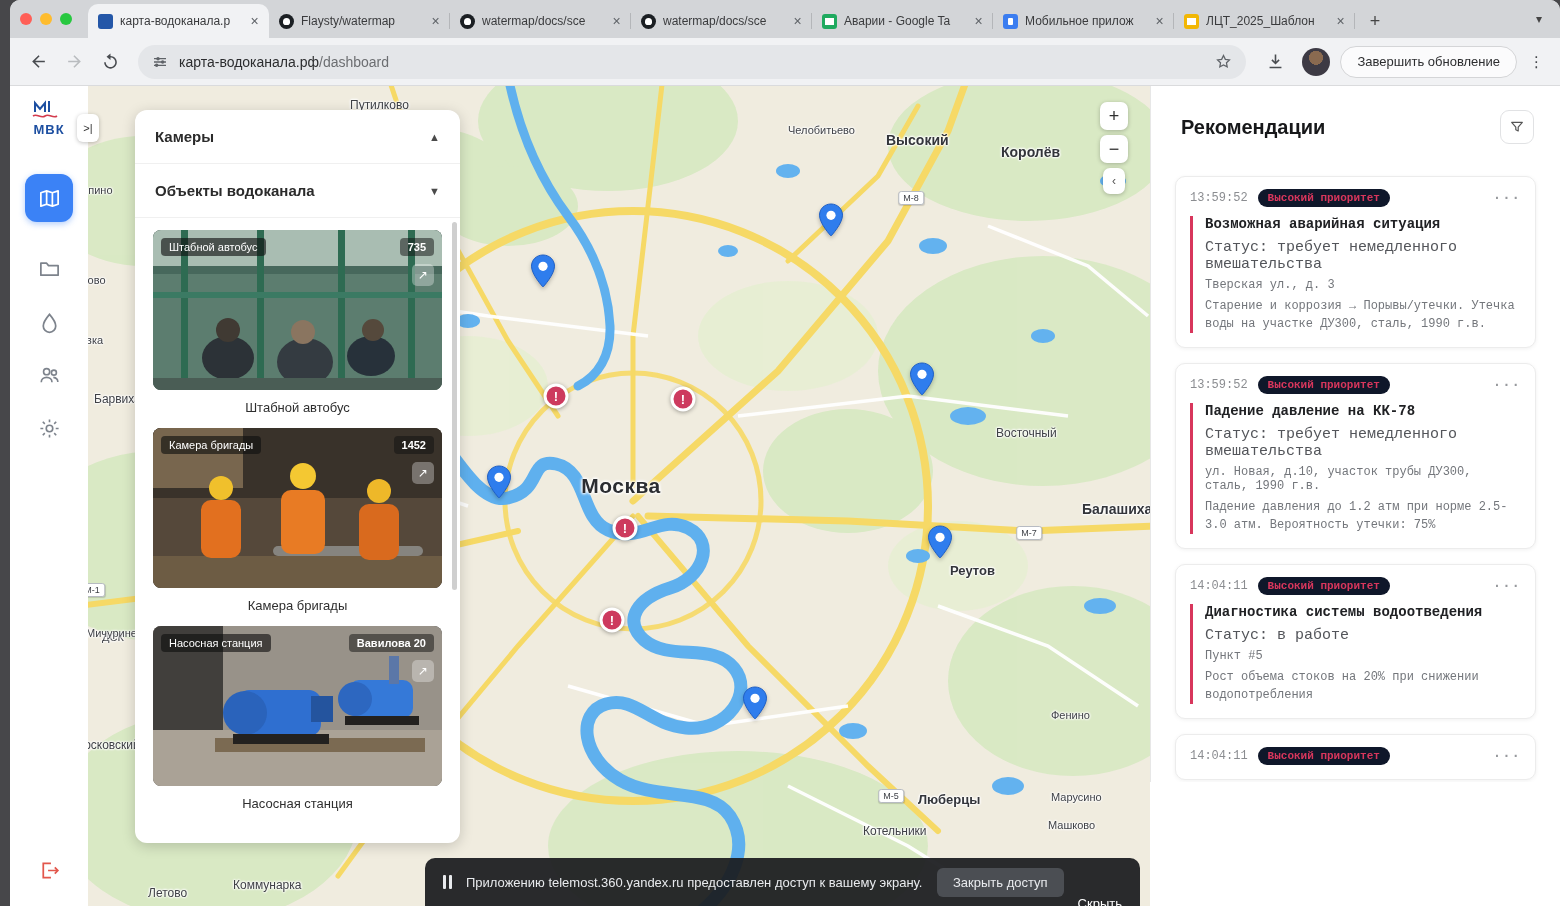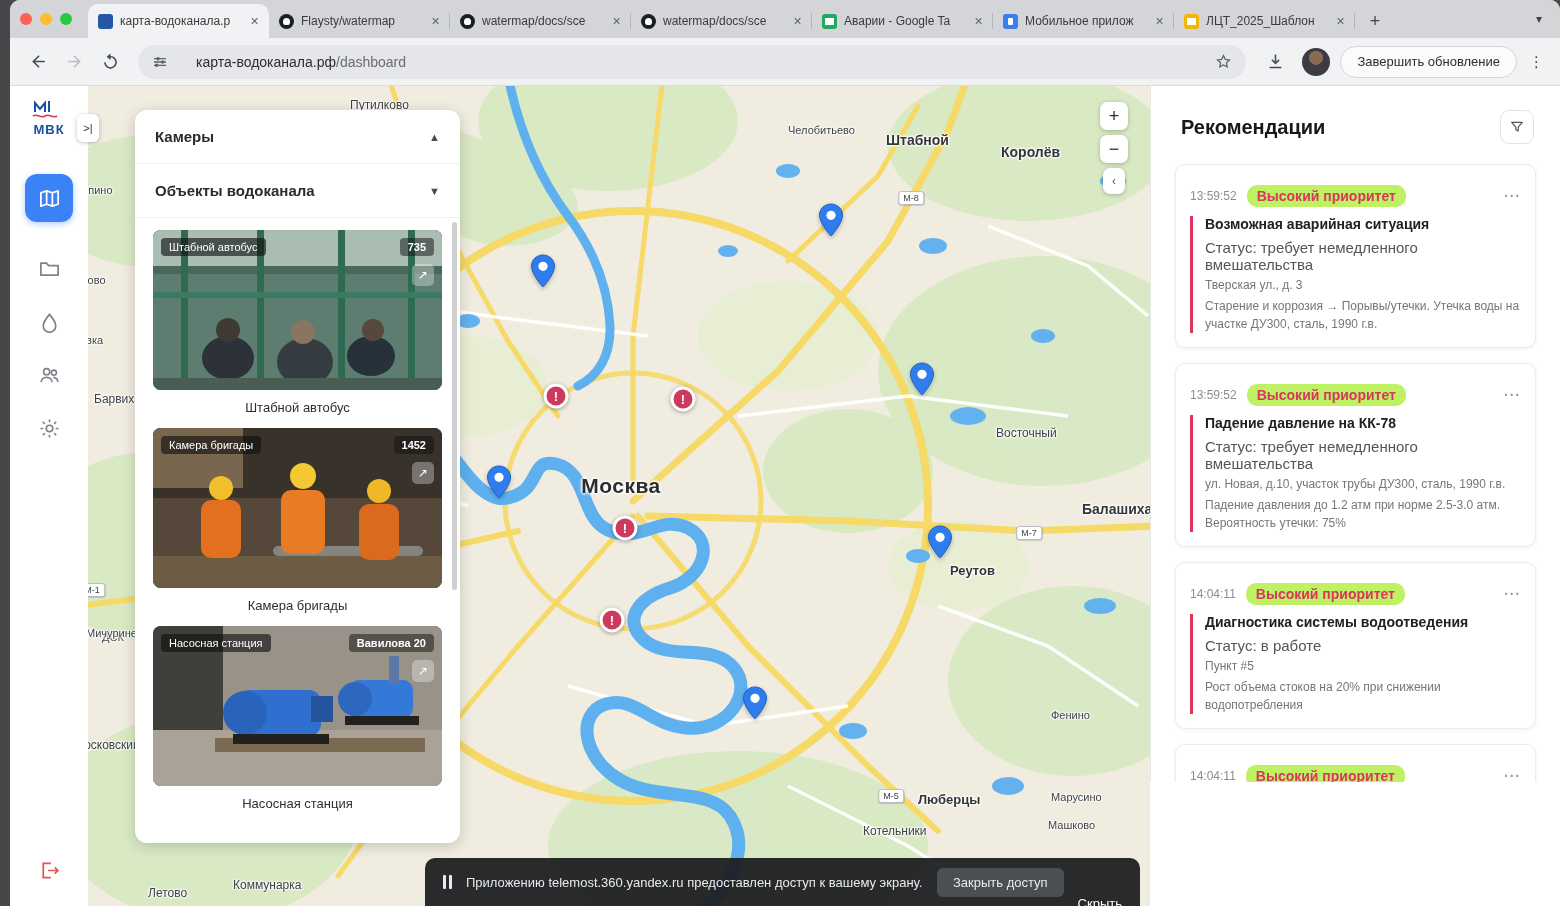--- a/index.html
+++ b/index.html
@@ -38,21 +38,21 @@
   .tab-search { position:absolute; right:8px; bottom:6px; width:26px; height:26px; border-radius:50%;
     color:#454545; font-size:12px; display:flex; align-items:center; justify-content:center; cursor:pointer; }
 
   
   .toolbar { position:absolute; top:38px; height:48px; left:0; right:0; background:#f1f2f4;
     border-bottom:1px solid #dadbdd; display:flex; align-items:center; padding:0 12px; gap:4px; }
   .nav-btn { width:32px; height:32px; border-radius:50%; display:flex; align-items:center;
     justify-content:center; cursor:pointer; }
   .nav-btn svg { width:19px; height:19px; }
   .addressbar { flex:1; height:34px; background:#e4e6e9; border-radius:17px; display:flex;
-    align-items:center; padding:0 14px; gap:28px; margin:0 8px; cursor:text; }
+    align-items:center; padding:0 14px; gap:11px; margin:0 8px; cursor:text; }
   .url { font-size:14px; color:#2c2d2f; white-space:nowrap; }
   .url-path { color:#6c6e71; }
   .ab-star { margin-left:auto; cursor:pointer; display:flex; }
   .tool-ic { width:34px; height:34px; display:flex; align-items:center; justify-content:center; cursor:pointer; }
   .avatar { width:28px; height:28px; border-radius:50%; margin:0 6px;
     background:radial-gradient(circle at 50% 35%, #8a6a50 0 30%, #3d3a44 31% 100%); cursor:pointer; }
   .update-pill { height:32px; border:1px solid #d4d5d7; background:#fbfbfc; border-radius:16px;
     padding:0 16px; font-size:13px; color:#2c2d2f; display:flex; align-items:center;
     white-space:nowrap; cursor:pointer; }
   .menu-dots { font-size:15px; color:#44464a; padding:0 4px 0 8px; letter-spacing:0; cursor:pointer; }
@@ -120,25 +120,25 @@
     background:#cfcfcf; border-radius:3px; cursor:pointer; }
 
   
   .right-panel { position:absolute; left:1140px; top:0; width:410px; height:696px; background:#fff;
     border-left:1px solid #e7e7e7; overflow:hidden; z-index:6; }
   .rp-header { display:flex; align-items:center; justify-content:space-between;
     padding:24px 26px 20px 30px; }
   .rp-title { font-size:20px; font-weight:bold; color:#17181a; }
   .filter-btn { width:34px; height:34px; border:1px solid #e1e2e4; border-radius:9px; background:#fff;
     display:flex; align-items:center; justify-content:center; cursor:pointer; }
-  .rec-card { margin:0 24px 15px 24px; border:1px solid #ececec; border-radius:10px; background:#fff;
-    box-shadow:0 1px 4px rgba(0,0,0,.06); padding:20px 14px 14px; }
+  .rec-card { margin:12px 24px 15px 24px; border:1px solid #ececec; border-radius:10px; background:#fff;
+    box-shadow:0 1px 4px rgba(0,0,0,.06); padding:12px 14px 14px;font-family:Liberation Mono, monospace; }
   .rec-head { display:flex; align-items:center; gap:10px; }
   .rec-time { font-size:12px; color:#8b8d91; }
-  .rec-badge { background:#bef264; color:#d8365c; font-size:14px; font-weight:bold;
+  .rec-badge { background:#0f172a; color:#d8365c; font-size:11px; font-weight:bold;
     padding:3px 10px; border-radius:10px; white-space:nowrap; }
   .rec-dots { margin-left:auto; color:#97999d; font-size:14px; font-weight:bold;
     letter-spacing:1px; cursor:pointer; }
   .rec-body { margin-top:9px; border-left:3px solid #d8365c; padding-left:12px; }
   .rec-title { font-size:14px; font-weight:bold; color:#202124; margin-bottom:7px; }
   .rec-status { font-size:15px; color:#53555a; margin-bottom:5px; }
   .rec-loc { font-size:12px; color:#73767b; margin-bottom:5px; }
   .rec-desc { font-size:12px; color:#73767b; line-height:1.5; }
 
   
@@ -371,21 +371,21 @@
           <ellipse cx="640" cy="165" rx="10" ry="6"></ellipse>
             <ellipse cx="1025" cy="95" rx="13" ry="7"></ellipse>
           <ellipse cx="135" cy="600" rx="10" ry="6"></ellipse>
             <ellipse cx="955" cy="250" rx="12" ry="7"></ellipse>
         </g>
       </svg>
 
       <div style="position:absolute;inset:0;">
           <span class="map-label" style="left: 262px; top: 12px; font-size: 12px;">Путилково</span>
           <span class="map-label" style="left: 700px; top: 38px; font-size: 11px;">Челобитьево</span>
-          <span class="map-label bold" style="left: 798px; top: 46px; font-size: 14px;">Штабной</span>
+          <span class="map-label bold" style="left: 798px; top: 46px; font-size: 14px;">Высокий</span>
           <span class="map-label bold" style="left: 913px; top: 58px; font-size: 14px;">Королёв</span>
           <span class="map-label" style="left: 908px; top: 340px; font-size: 12px;">Восточный</span>
           <span class="map-label bold" style="left: 994px; top: 415px; font-size: 14px;">Балашиха</span>
           <span class="map-label bold" style="left: 862px; top: 477px; font-size: 13px;">Реутов</span>
           <span class="map-label bold" style="left: 830px; top: 706px; font-size: 13px;">Люберцы</span>
           <span class="map-label" style="left: 775px; top: 738px; font-size: 12px;">Котельники</span>
           <span class="map-label" style="left: 963px; top: 705px; font-size: 11px;">Марусино</span>
           <span class="map-label" style="left: 960px; top: 733px; font-size: 11px;">Машково</span>
           <span class="map-label" style="left: 963px; top: 623px; font-size: 11px;">Фенино</span>
           <span class="map-label" style="left: 145px; top: 792px; font-size: 12px;">Коммунарка</span>

